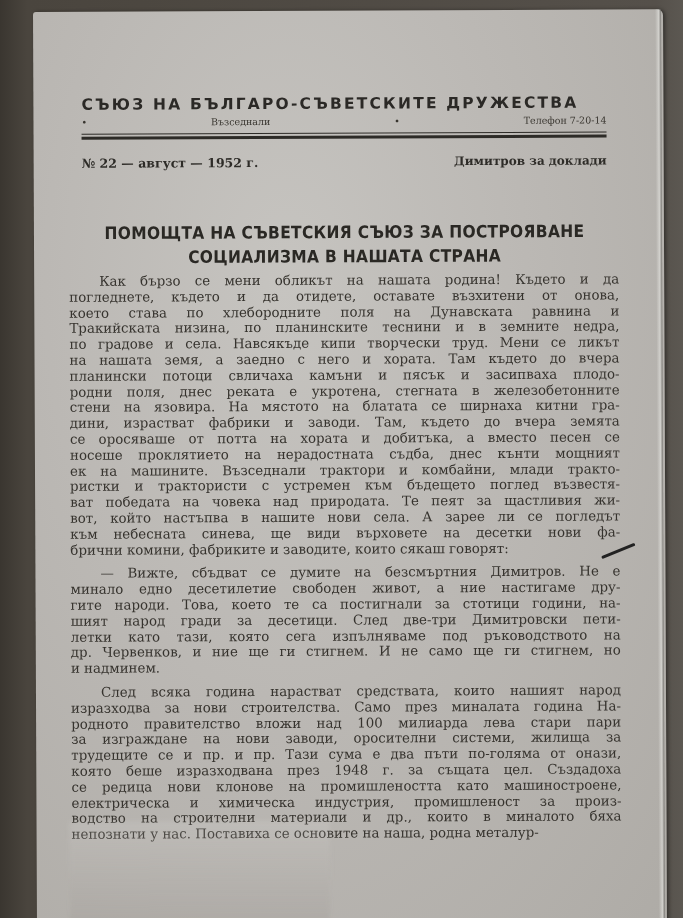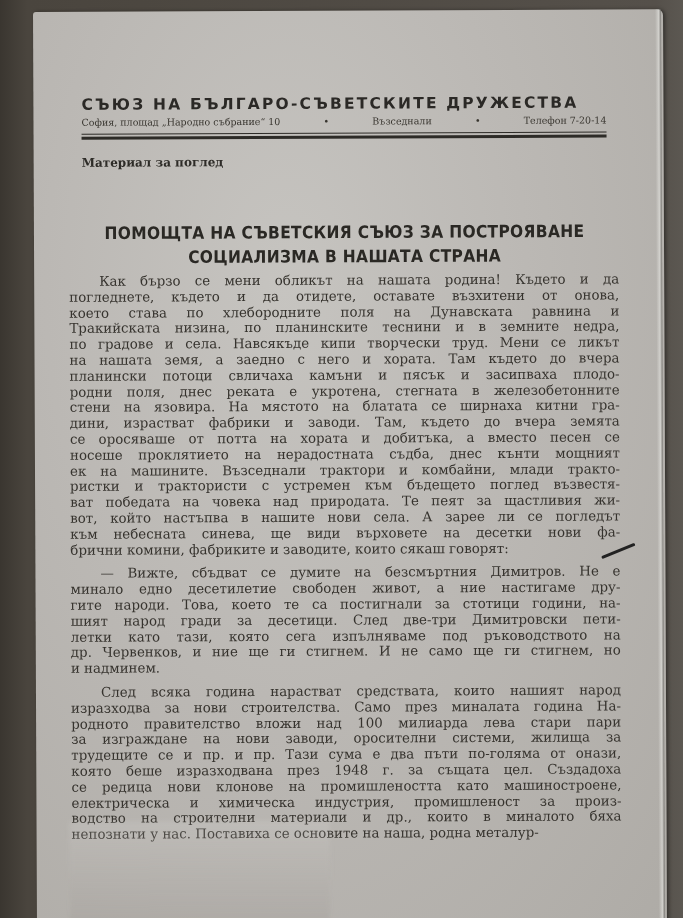--- a/index.html
+++ b/index.html
@@ -62,30 +62,30 @@
     filter: blur(2px);
   }
 </style>
 </head>
 <body>
 
 <div class="page">
   <div class="masthead">
     <div class="org-name">СЪЮЗ НА БЪЛГАРО-СЪВЕТСКИТЕ ДРУЖЕСТВА</div>
     <div class="sub-line">
-      <span>София, площад „Народно събрание“ 10</span>
       <span>•</span>
       <span>Възседнали</span>
       <span>•</span>
       <span>Телефон 7-20-14</span>
     </div>
     <div class="rule-thin"></div>
     <div class="rule-thick"></div>
     <div class="issue-line">
-      <span class="right">Материал за поглед</span>
+      <span>№ 22 — август — 1952 г.</span>
+      <span class="right">Димитров за доклади</span>
     </div>
   </div>
 
   <div class="title">
     <div>ПОМОЩТА НА СЪВЕТСКИЯ СЪЮЗ ЗА ПОСТРОЯВАНЕ</div>
     <div>СОЦИАЛИЗМА В НАШАТА СТРАНА</div>
   </div>
 
   <div class="body-text" id="body">
       <div>

